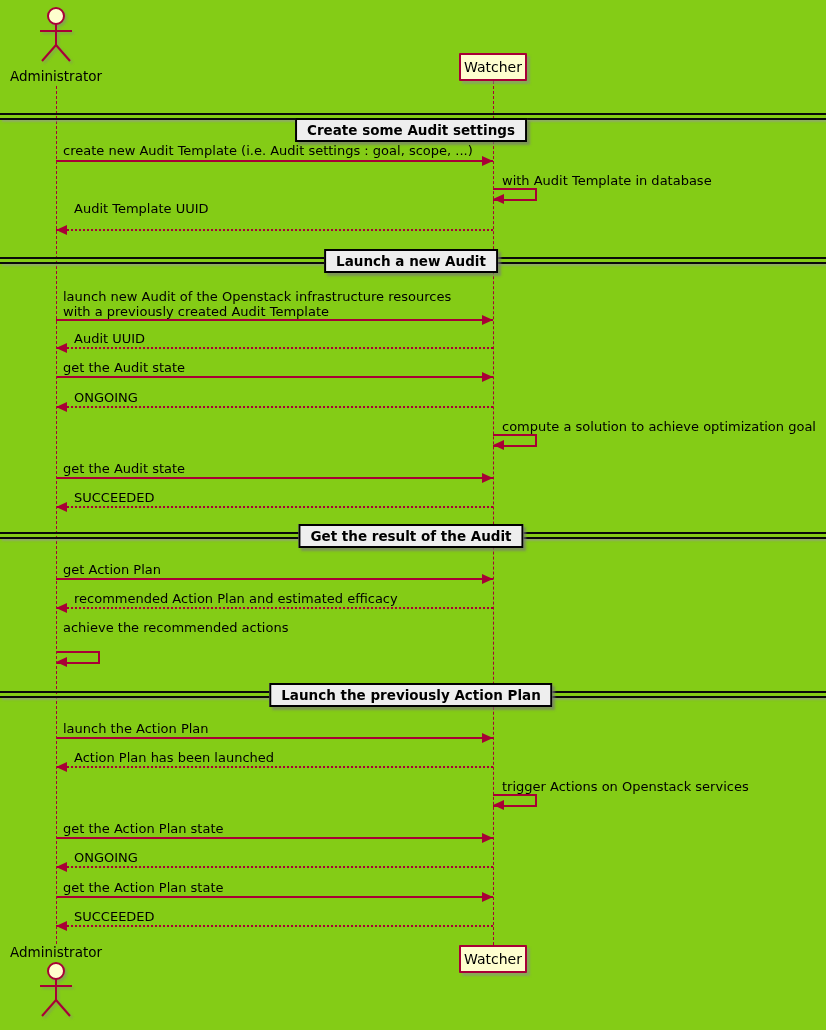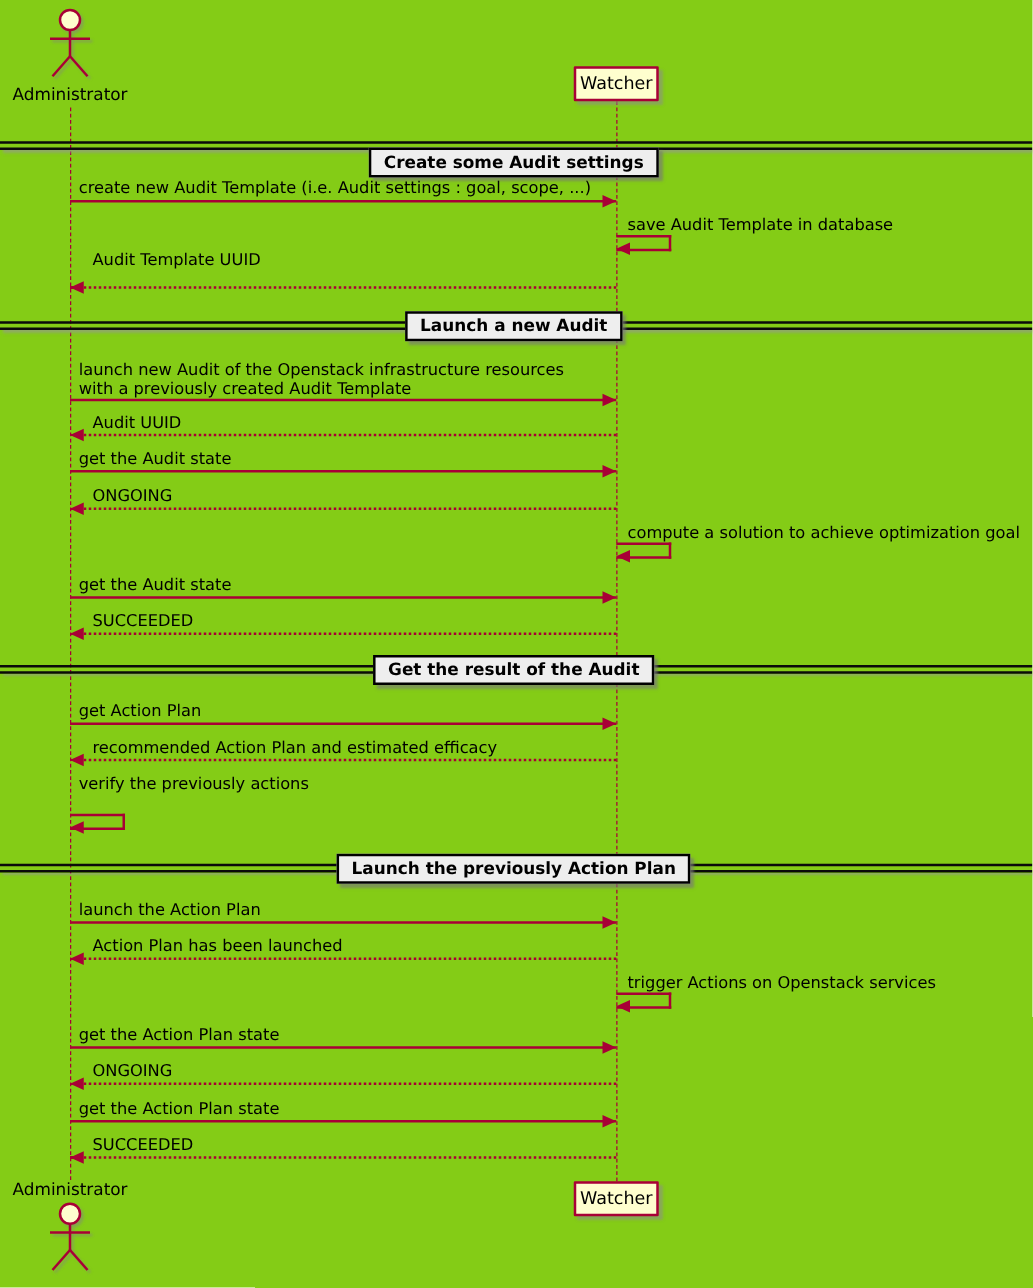--- a/index.html
+++ b/index.html
@@ -58,21 +58,21 @@
 
   <div class="div-lines" style="top:113px"></div>
   <div class="div-box" style="top:118px">
     <span>Create some Audit settings</span>
   </div>
 
   <div class="mlbl" style="left:63px; top:143px">create new Audit Template (i.e. Audit settings : goal, scope, ...)</div>
   <div class="ln-solid" style="left:56px; top:160px; width:437px"></div>
   <div class="ah-r" style="left:482px; top:156px"></div>
 
-  <div class="mlbl" style="left:502px; top:173px">save Audit Template in database</div>
+  <div class="mlbl" style="left:502px; top:173px">with Audit Template in database</div>
   <div class="selfloop" style="left:493px; top:188px"></div>
   <div class="ah-l" style="left:493px; top:194px"></div>
 
   <div class="mlbl" style="left:74px; top:201px">Audit Template UUID</div>
   <div class="ln-dotted" style="left:56px; top:229px; width:437px"></div>
   <div class="ah-l" style="left:56px; top:225px"></div>
 
   <div class="div-lines" style="top:257px"></div>
   <div class="div-box" style="top:249px">
     <span>Launch a new Audit</span>
@@ -113,21 +113,21 @@
   </div>
 
   <div class="mlbl" style="left:63px; top:562px">get Action Plan</div>
   <div class="ln-solid" style="left:56px; top:578px; width:437px"></div>
   <div class="ah-r" style="left:482px; top:574px"></div>
 
   <div class="mlbl" style="left:74px; top:591px">recommended Action Plan and estimated efficacy</div>
   <div class="ln-dotted" style="left:56px; top:607px; width:437px"></div>
   <div class="ah-l" style="left:56px; top:603px"></div>
 
-  <div class="mlbl" style="left:63px; top:620px">verify the previously actions</div>
+  <div class="mlbl" style="left:63px; top:620px">achieve the recommended actions</div>
   <div class="selfloop" style="left:56px; top:651px"></div>
   <div class="ah-l" style="left:56px; top:657px"></div>
 
   <div class="div-lines" style="top:691px"></div>
   <div class="div-box" style="top:683px">
     <span>Launch the previously Action Plan</span>
   </div>
 
   <div class="mlbl" style="left:63px; top:721px">launch the Action Plan</div>
   <div class="ln-solid" style="left:56px; top:737px; width:437px"></div>

